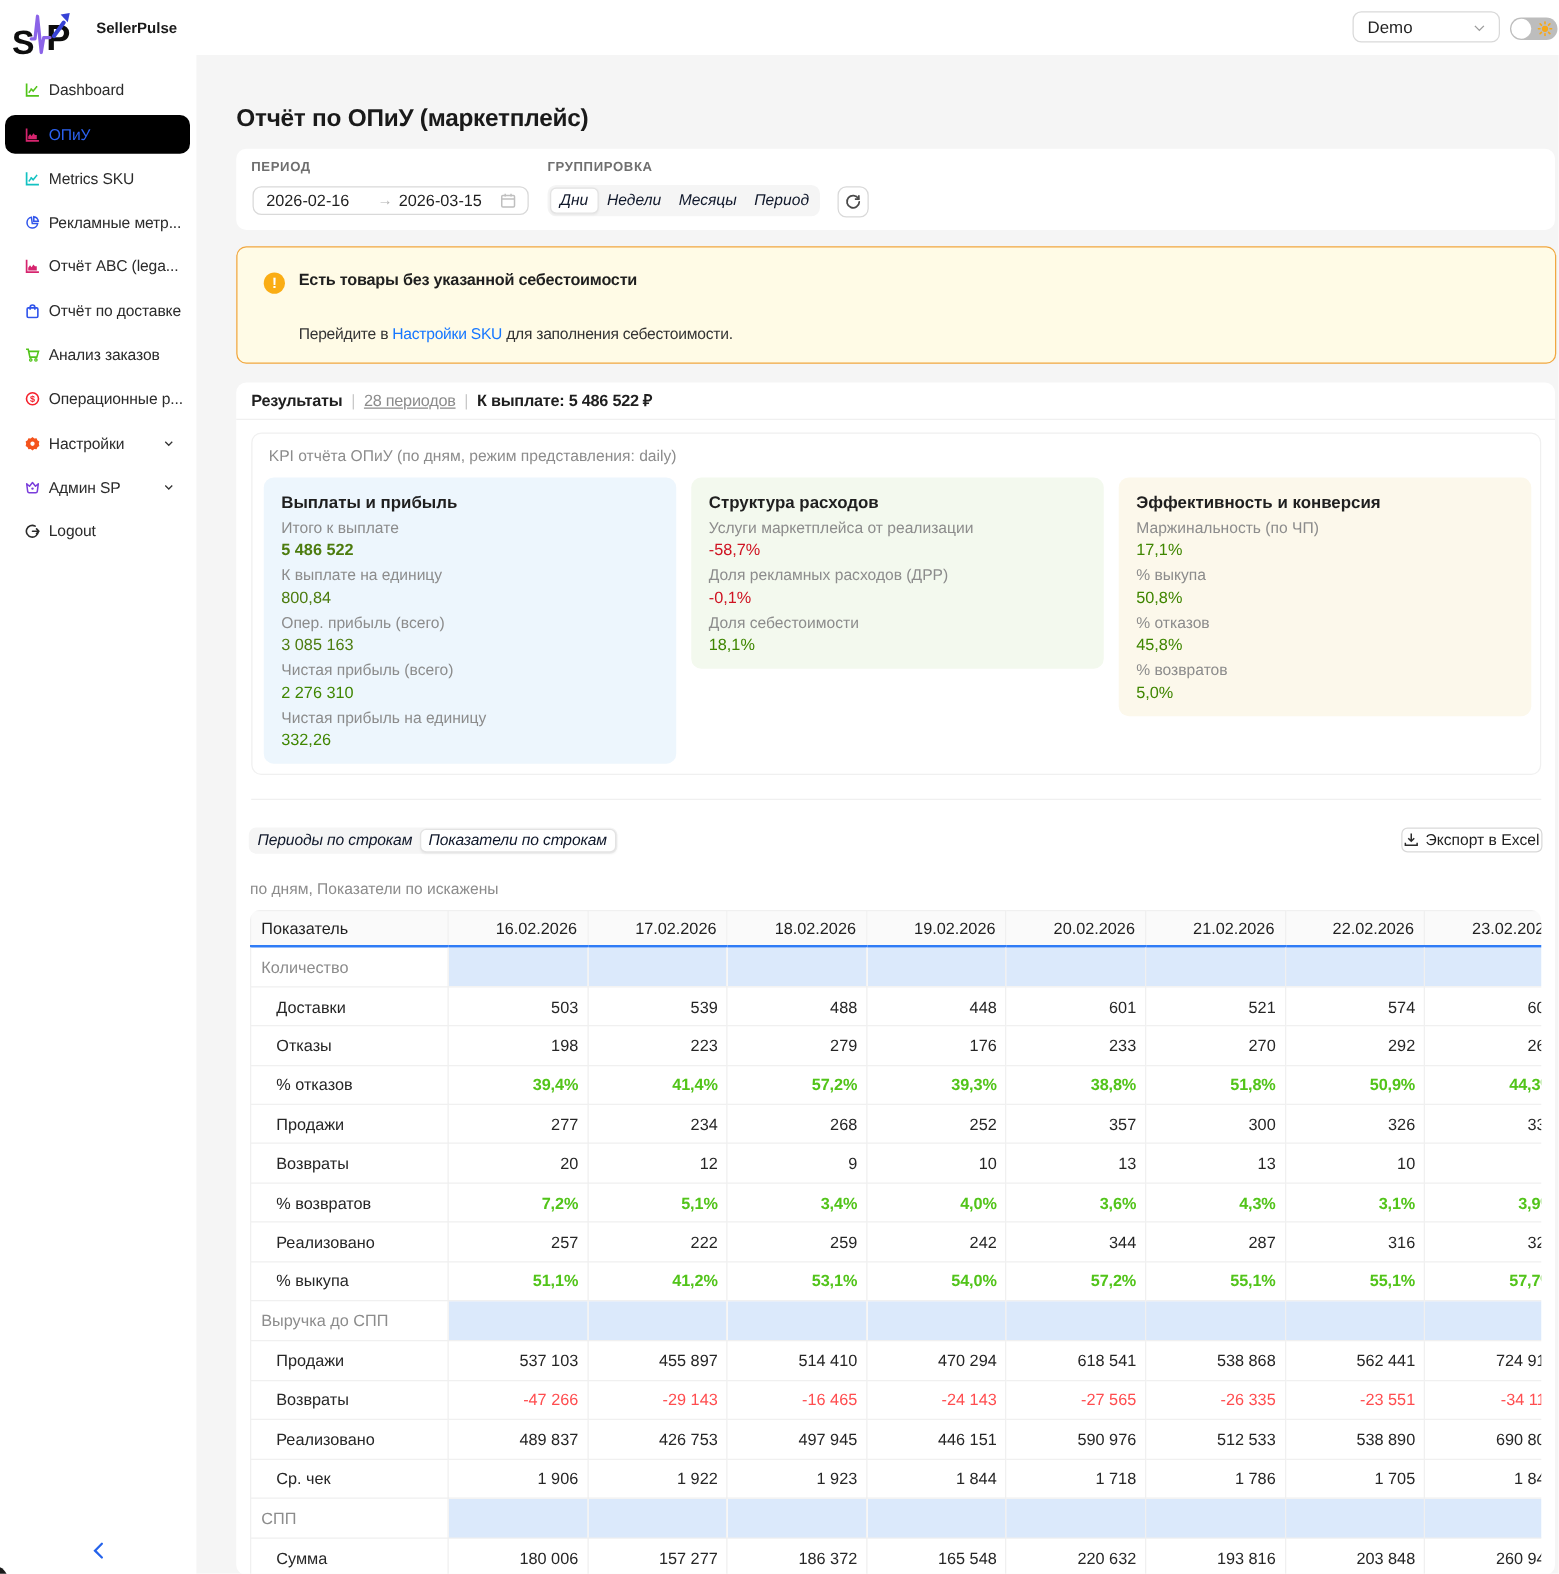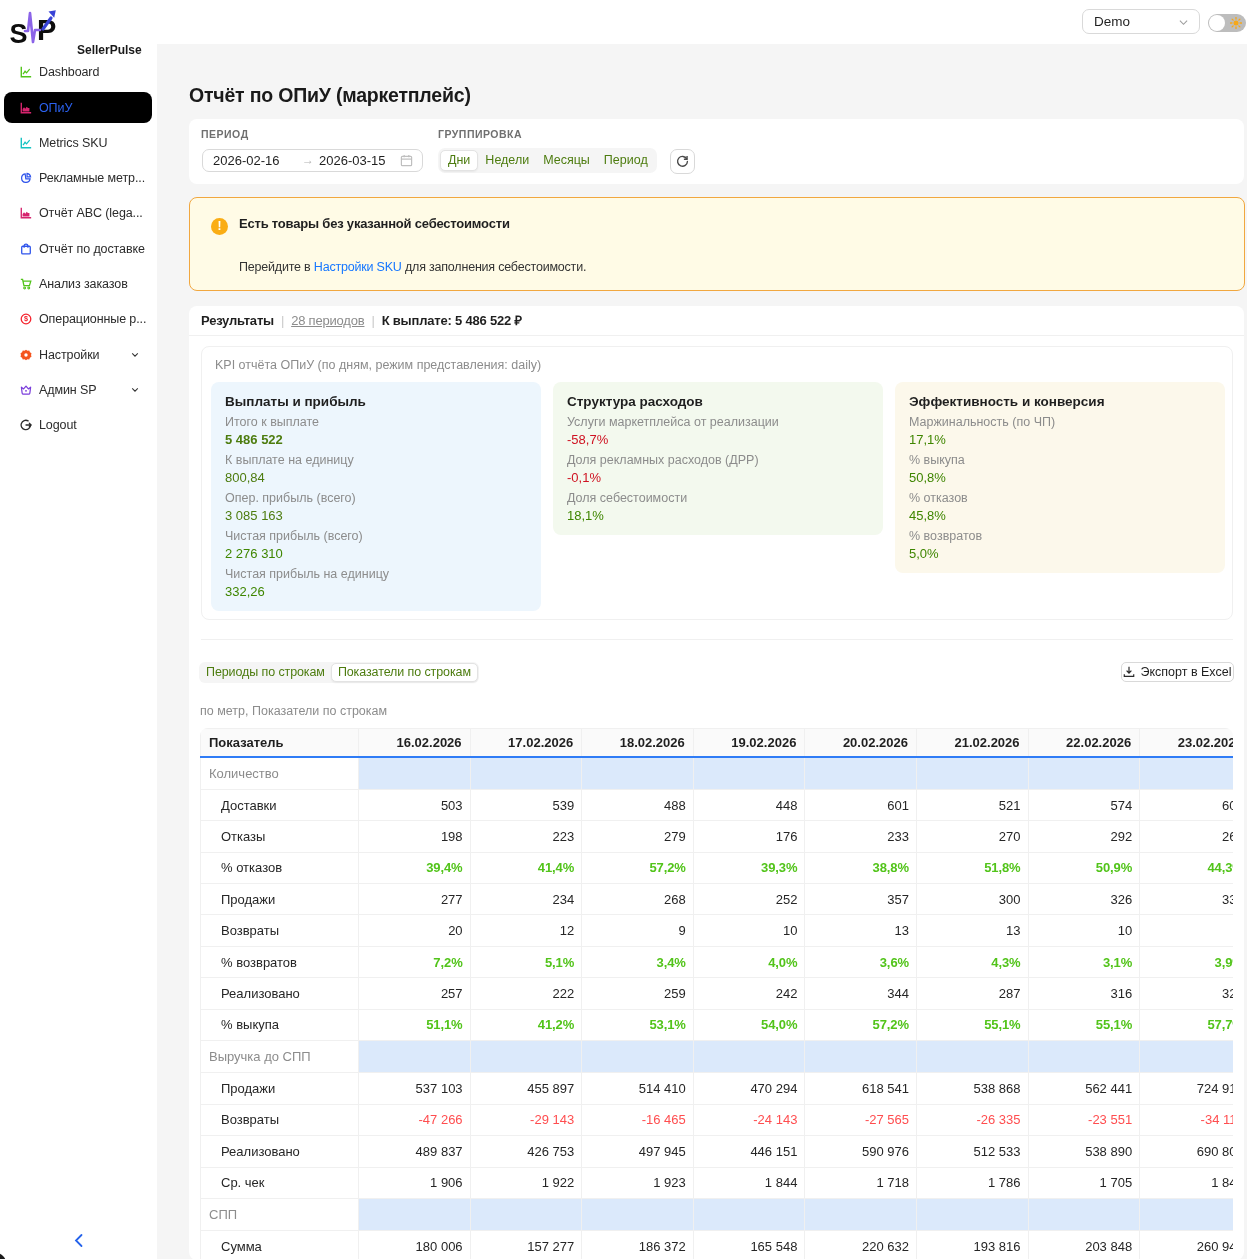--- a/index.html
+++ b/index.html
@@ -4,21 +4,21 @@
 <title>SellerPulse</title>
 <style>
 * { margin:0; padding:0; box-sizing:border-box; }
 html,body { width:1247px; height:1259px; overflow:hidden; background:#fff;
   font-family:"Liberation Sans", sans-serif; color:#262626; }
 body { position:relative; }
 .abs { position:absolute; }
 
 
 #topbar { left:0; top:0; width:1247px; height:44px; background:#fff; }
-#brand { left:77px; top:0; height:44px; line-height:44px; font-size:12px; font-weight:700; color:#1a1a1a;margin-top:28px; }
+#brand { left:77px; top:0; height:44px; line-height:44px; font-size:12px; font-weight:700; color:#1a1a1a; }
 #sidebar { left:0; top:44px; width:157px; height:1215px; background:#fff; }
 .mi { position:absolute; left:4px; width:148px; height:31.5px; border-radius:8px;
   display:flex; align-items:center; font-size:12.5px; letter-spacing:-0.1px; color:#2b2b2b; }
 .mi svg { position:absolute; left:16px; width:12px; height:12px; }
 .mi .lbl { position:absolute; left:35px; white-space:nowrap; }
 .mi.active { background:#000000; color:#2b62f0; }
 .mi svg.chev { left:auto; right:13px; top:50%; margin-top:-4px; width:8px; height:8px; }
 #collapse { left:66px; top:1233px; width:20px; height:20px; color:#2563eb; font-size:15px; text-align:center; }
 
 
@@ -34,21 +34,21 @@
 
 #fcard { left:189px; top:119px; width:1055px; height:65px; background:#fff; border-radius:8px; }
 .flabel { position:absolute; font-size:10.5px; font-weight:600; letter-spacing:0.5px; color:#6f6f6f; }
 #dateinput { left:13px; top:30px; width:221px; height:23px; border:1px solid #d9d9d9; border-radius:7px;
   background:#fff; font-size:13px; line-height:21px; color:#1f1f1f; }
 #dateinput .d1 { position:absolute; left:10px; }
 #dateinput .sep { position:absolute; left:99px; color:#b3b3b3; font-size:12px; }
 #dateinput .d2 { position:absolute; left:116px; }
 #dateinput .cal { position:absolute; right:9px; top:4px; width:13px; height:13px; }
 .seg { position:absolute; background:#f5f5f5; border-radius:6px; display:flex; align-items:center; }
-.seg .it { position:relative; text-align:left; color:#4d7c0f; white-space:nowrap; }
+.seg .it { position:relative; text-align:left; color:#0f172a; white-space:nowrap;font-style:italic; }
 .seg .it.on { background:#fff; border:1px solid #e3e3e3; box-shadow:0 1px 2px rgba(0,0,0,.06); }
 #seg1 { left:249px; top:29px; height:25px; font-size:12.5px; border-radius:7px; padding:0 2px; }
 #seg1 .it { padding:0 7px; line-height:21px; border-radius:5px; }
 #seg1 .it.on { line-height:19px; }
 #refresh { left:481px; top:30px; width:25px; height:25px; border:1px solid #d9d9d9; border-radius:7px; background:#fff; }
 
 
 #alert { left:189px; top:197px; width:1056px; height:94px; background:#fffbe6;
   border:1px solid #f1a73f; border-radius:8px; }
 #alert .ic { position:absolute; left:21px; top:20px; width:17px; height:17px; border-radius:50%; background:#faad14;
@@ -87,21 +87,21 @@
 #seg2 .it { padding:0 6px; line-height:19px; border-radius:5px; }
 #seg2 .it.on { line-height:17px; }
 #export { position:absolute; left:932px; top:356px; width:113px; height:20px; border:1px solid #d9d9d9;
   border-radius:5px; background:#fff; font-size:12.5px; line-height:18px; text-align:center; color:#1f1f1f; }
 #note { position:absolute; left:11px; top:398px; font-size:12.5px; color:#8c8c8c; }
 
 
 #twrap { position:absolute; left:11px; top:422px; width:1033px; height:532px; overflow:hidden; border-radius:8px 8px 0 0; }
 table { border-collapse:collapse; table-layout:fixed; width:1051px; font-size:13px; }
 th, td { border:1px solid #f0f0f0; overflow:hidden; white-space:nowrap; }
-thead th { height:28.5px; background:#fafafa; font-weight:700; color:#1f1f1f;
+thead th { height:28.5px; background:#fafafa; font-weight:400; color:#1f1f1f;
   border-bottom:2px solid #2f7cf6; text-align:right; padding:0 8px; }
 thead th:first-child { text-align:left; padding-left:8px; }
 td { height:31.4px; text-align:right; padding:0 7px; color:#262626; }
 td.lbl { text-align:left; padding-left:20px; }
 tr.sec td { background:#dbe9fb; height:32.4px; }
 tr.sec td.lbl { background:#fff; color:#8c8c8c; padding-left:8px; }
 td.g { color:#52c41a; font-weight:600; letter-spacing:-0.1px; }
 td.r { color:#ff4d4f; }
 #nextjs { left:-14px; top:1253px; width:20px; height:20px; border-radius:50%; background:#1b1b1b; }
 </style>
@@ -312,21 +312,21 @@
   <div id="div1"></div>
   <div class="seg" id="seg2">
       <div class="it">Периоды по строкам</div>
       <div class="it on">Показатели по строкам</div>
     </div>
   <div id="export">
     <svg style="vertical-align:-2px;margin-right:5px" width="12" height="12" viewBox="0 0 14 14">
       <path d="M7 1 V8 M4.2 5.4 L7 8.2 L9.8 5.4" fill="none" stroke="#2b2b2b" stroke-width="1.4"></path>
       <path d="M1.5 9.5 V12 H12.5 V9.5" fill="none" stroke="#2b2b2b" stroke-width="1.4"></path>
     </svg>Экспорт в Excel</div>
-  <div id="note">по метр, Показатели по строкам</div>
+  <div id="note">по дням, Показатели по искажены</div>
   <div id="twrap">
   <table>
     <colgroup>
           <col style="width:158px">
           <col style="width:111.6px">
           <col style="width:111.6px">
           <col style="width:111.6px">
           <col style="width:111.6px">
           <col style="width:111.6px">
           <col style="width:111.6px">

